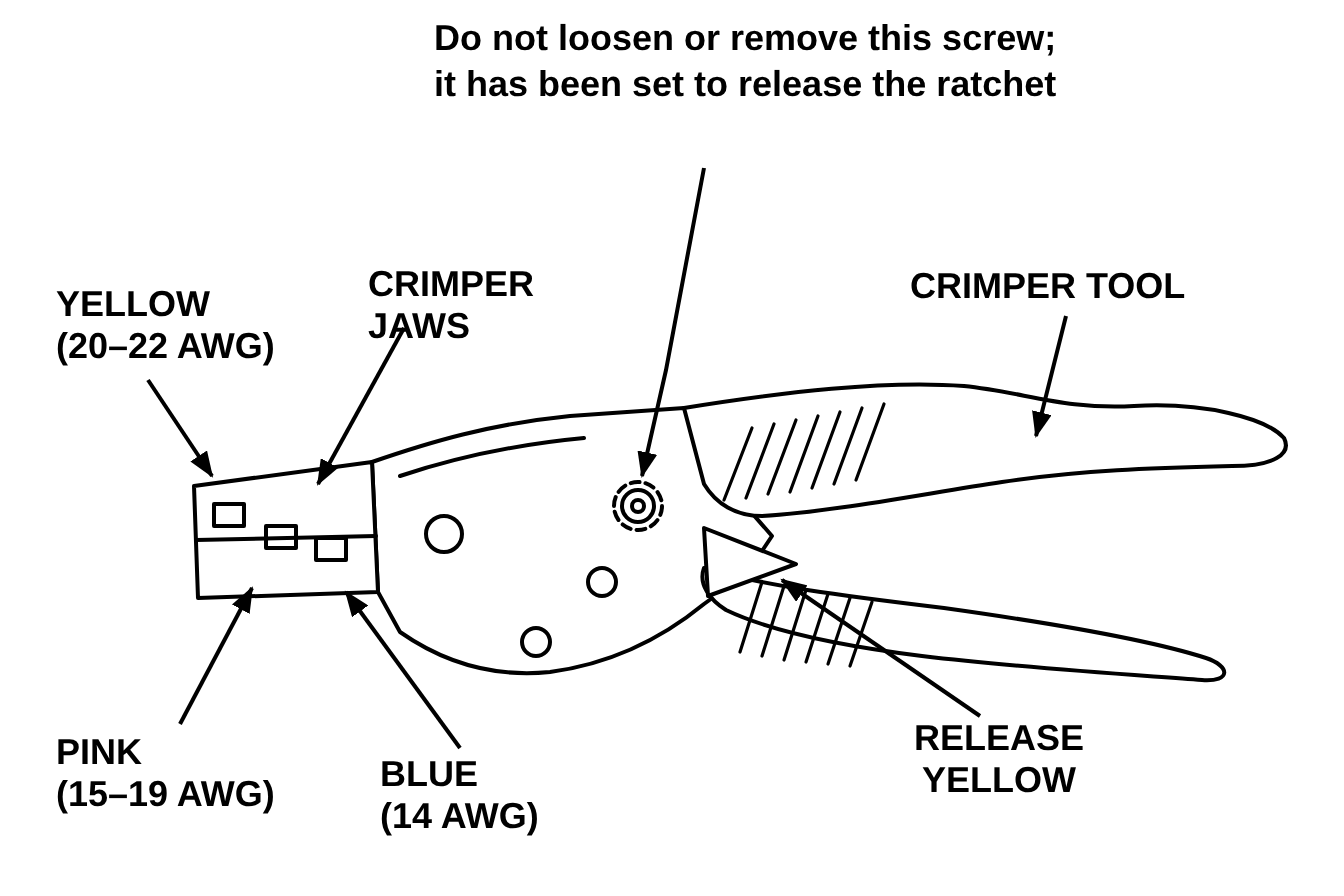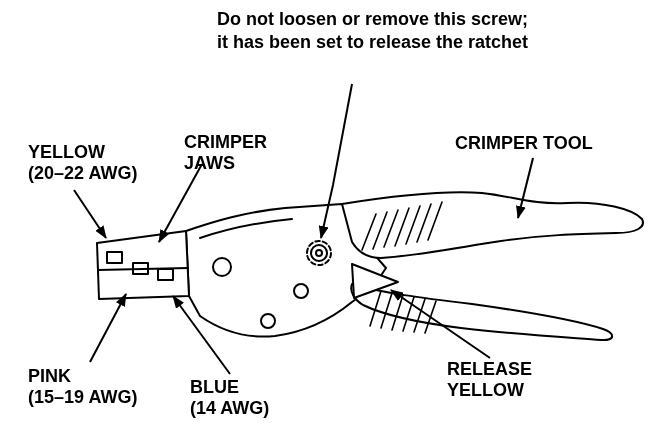--- a/index.html
+++ b/index.html
@@ -7,21 +7,21 @@
   body { font-family: "Liberation Sans", sans-serif; color: #000; }
   .stage { position: relative; width: 672px; height: 448px; background: #fff; overflow: hidden; }
   .stage svg { position: absolute; left: 0; top: 0; }
   .note { position: absolute; left: 217px; top: 8px; font-size: 18px; font-weight: bold; line-height: 23px; white-space: nowrap; text-align: center; }
   .lbl { position: absolute; font-size: 18px; font-weight: bold; line-height: 21px; white-space: nowrap; }
   .lbl-yellow { left: 28px; top: 142px; }
   .lbl-jaws { left: 184px; top: 132px; }
   .lbl-tool { left: 455px; top: 133px; }
   .lbl-pink { left: 28px; top: 366px; }
   .lbl-blue { left: 190px; top: 377px; }
-  .lbl-release { left: 447px; top: 359px; }
+  .lbl-release { left: 457px; top: 359px; text-align: center; }
 </style>
 </head>
 <body>
 
 <div class="stage">
 
   <svg width="672" height="448" viewBox="0 0 672 448">
     <defs>
       <marker id="arrow" markerUnits="userSpaceOnUse" markerWidth="14" markerHeight="10" refX="12" refY="5" orient="auto">
         <path d="M0,0 L13,5 L0,10 Z" fill="#000"></path>

